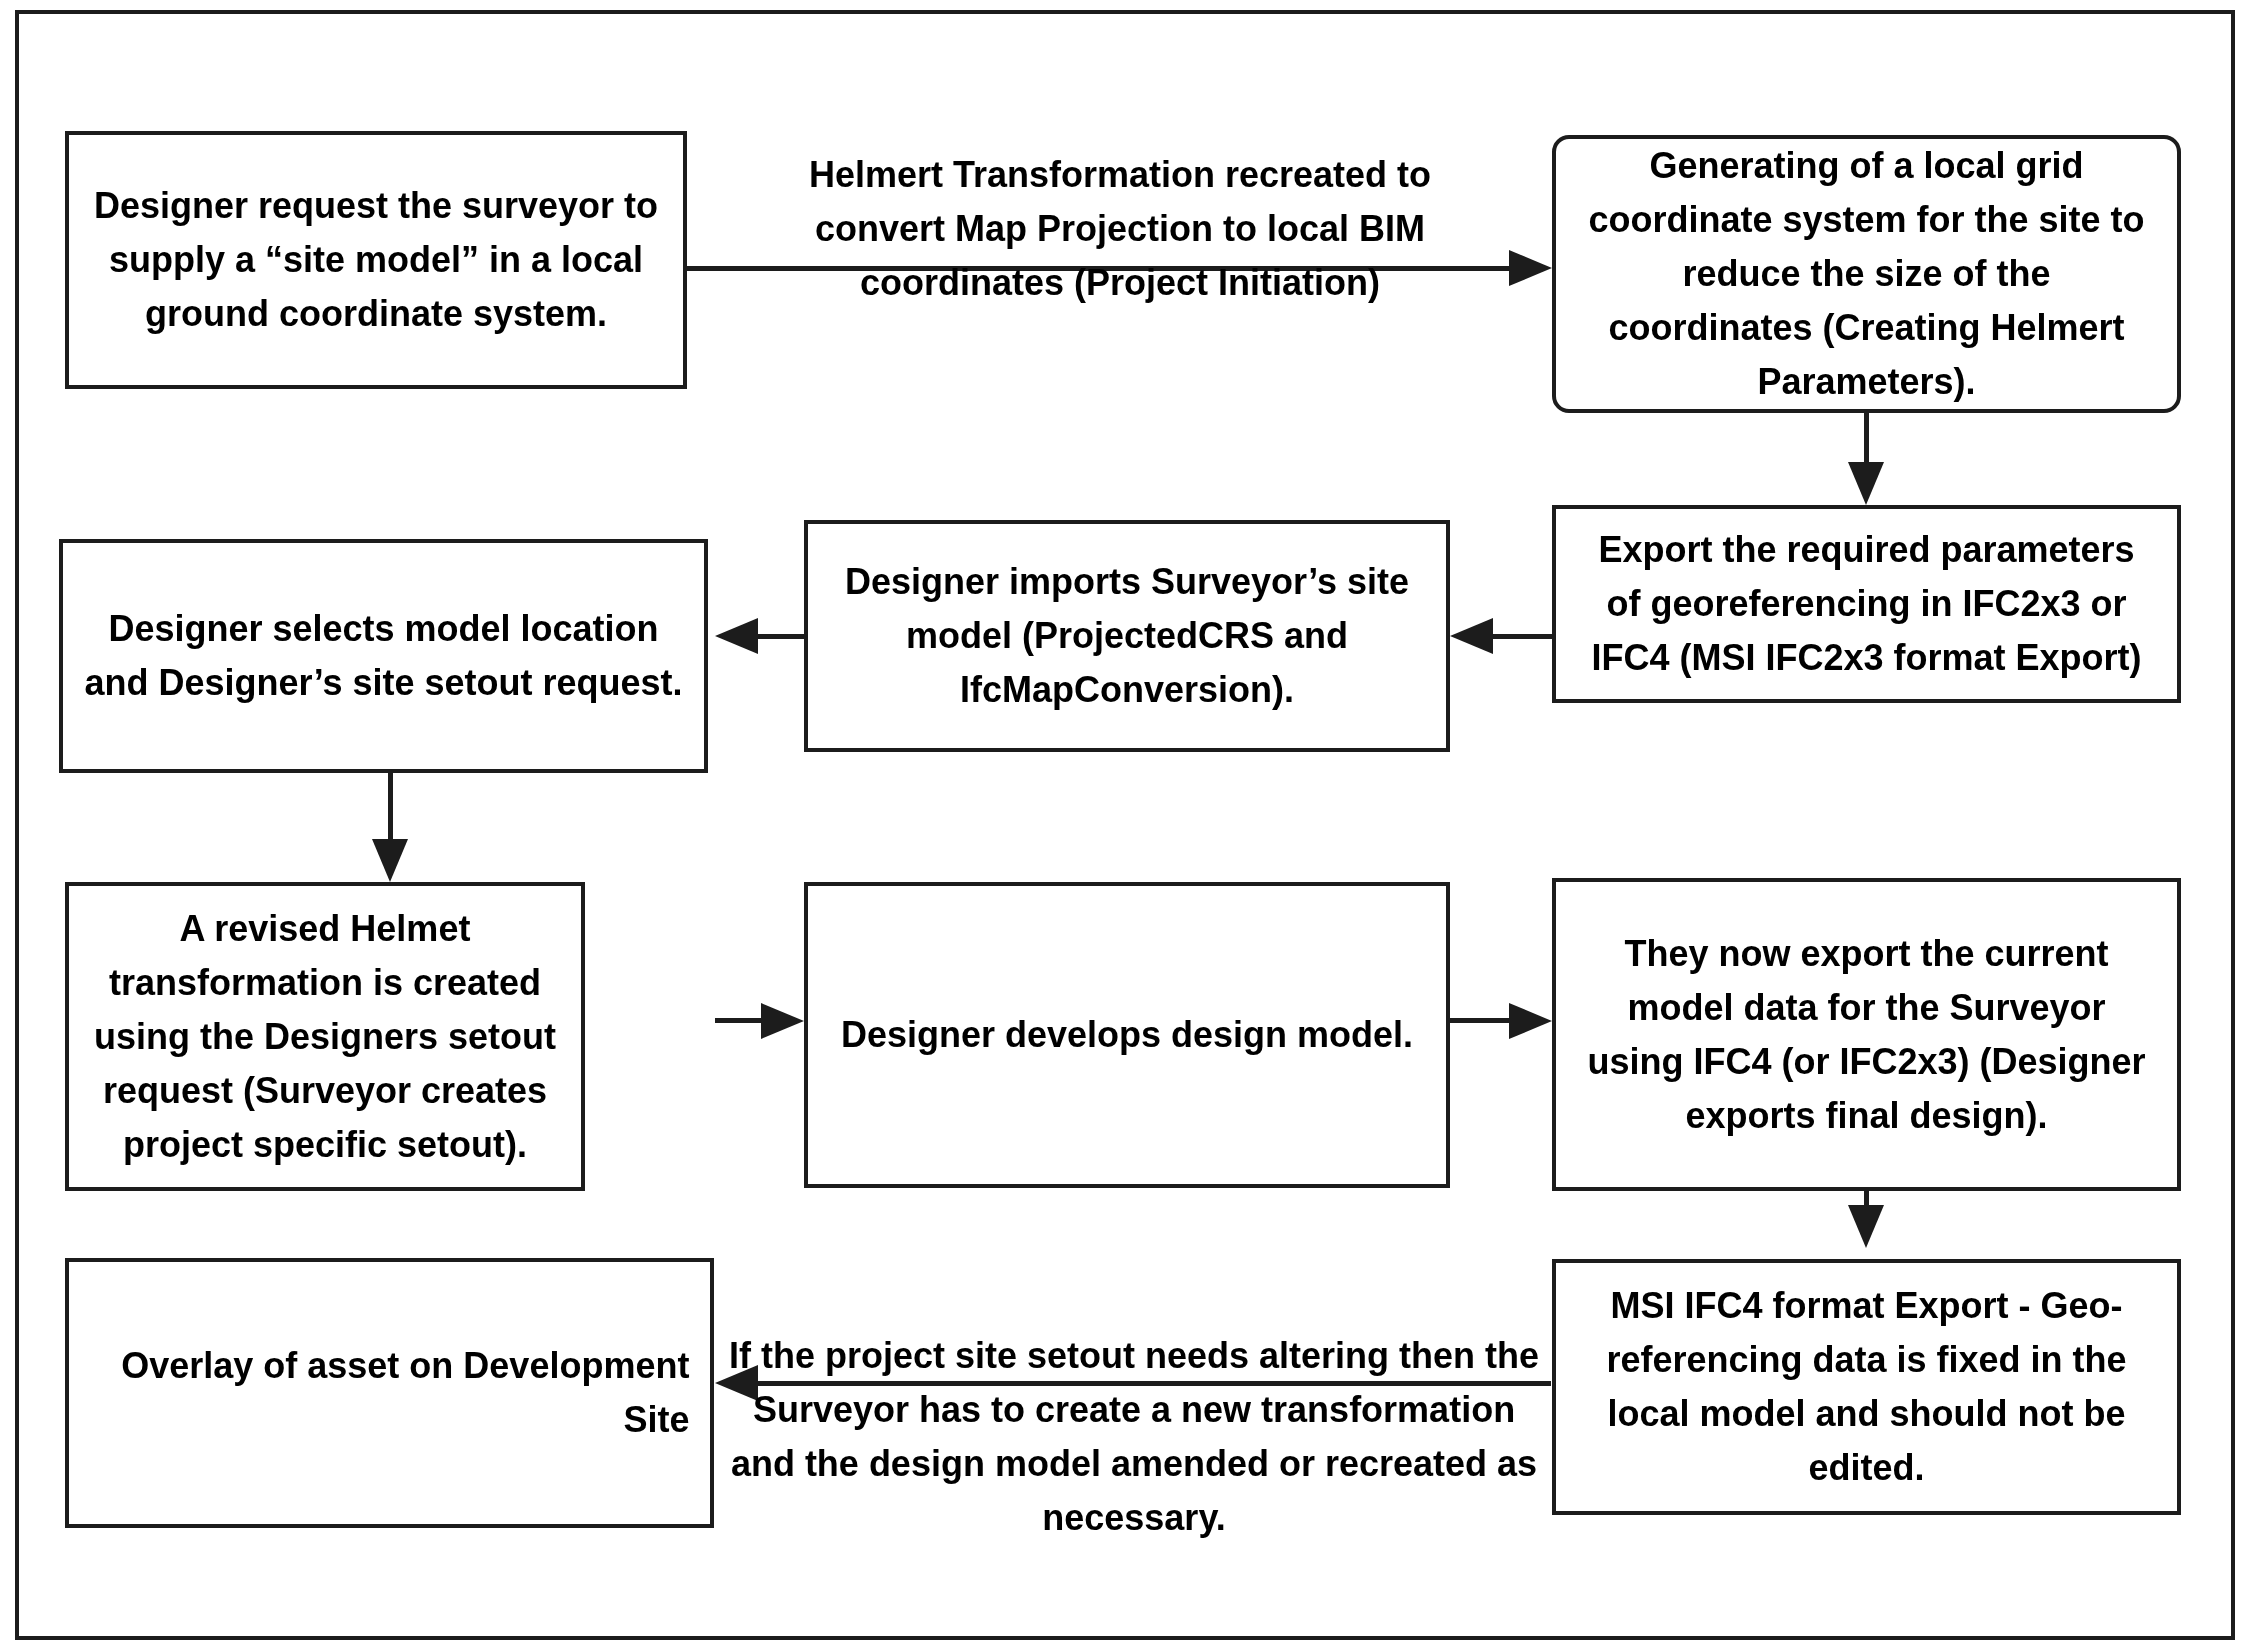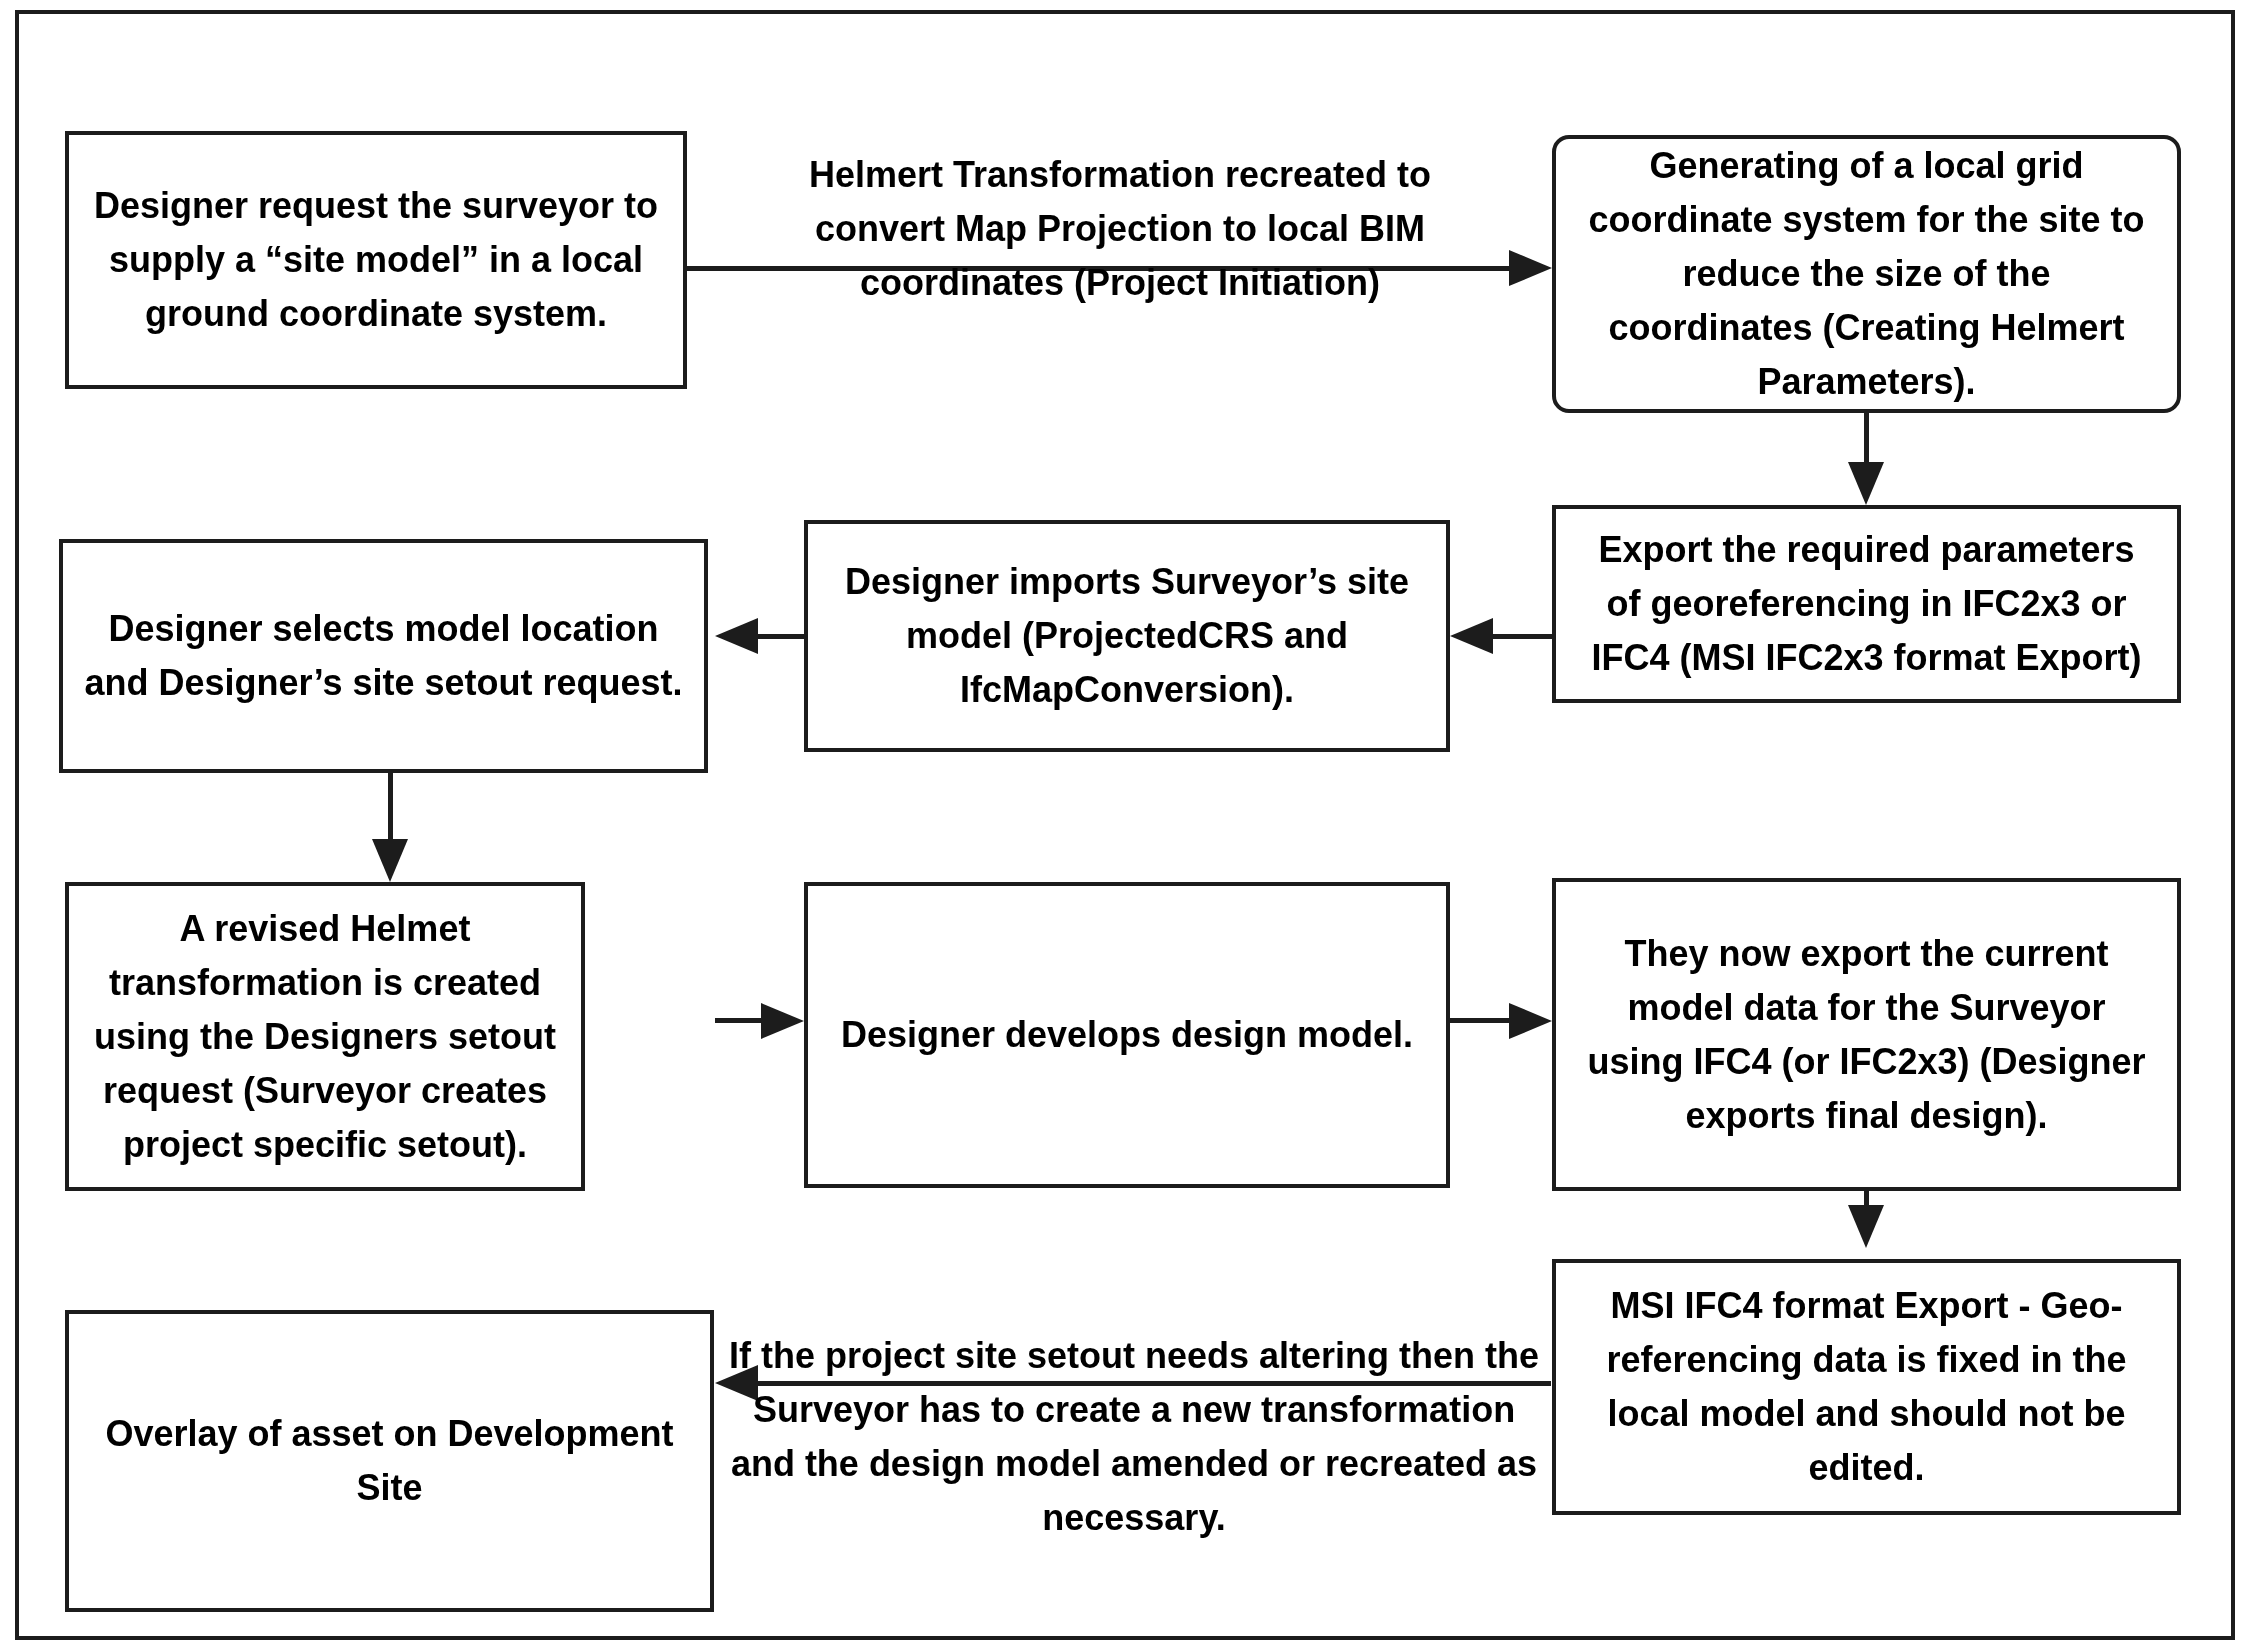--- a/index.html
+++ b/index.html
@@ -36,21 +36,21 @@
   
   #b1  { left:65px;   top:131px;  width:622px; height:258px; }
   #b2  { left:1552px; top:135px;  width:629px; height:278px;border-radius:17px; }
   #b3  { left:1552px; top:505px;  width:629px; height:198px; }
   #b4  { left:804px; top:520px;  width:646px; height:232px;justify-content:center; }
   #b5  { left:59px;   top:539px;  width:649px; height:234px; }
   #b6  { left:65px;   top:882px; width:520px; height:309px; }
   #b7  { left:804px; top:882px; width:646px; height:306px; }
   #b8  { left:1552px; top:878px; width:629px; height:313px;justify-content:center; }
   #b9  { left:1552px; top:1247px; width:629px; height:256px;margin-top:12px; }
-  #b10 { left:65px;   top:1310px; width:649px; height:302px; }
+  #b10 { left:65px;   top:1258px; width:649px; height:270px;text-align:right; }
 
   
   #el1 { left:756px; top:148px;  width:728px; }
   #el2 { left:718px; top:1329px; width:832px; }
 
   
   #a1-line { left:687px; top:266px;  width:822px; }
   #a1-head { left:1509px; top:250px; }
   #a2-line { left:1864px; top:412px;  height:55px; }
   #a2-head { left:1848px; top:462px; }

